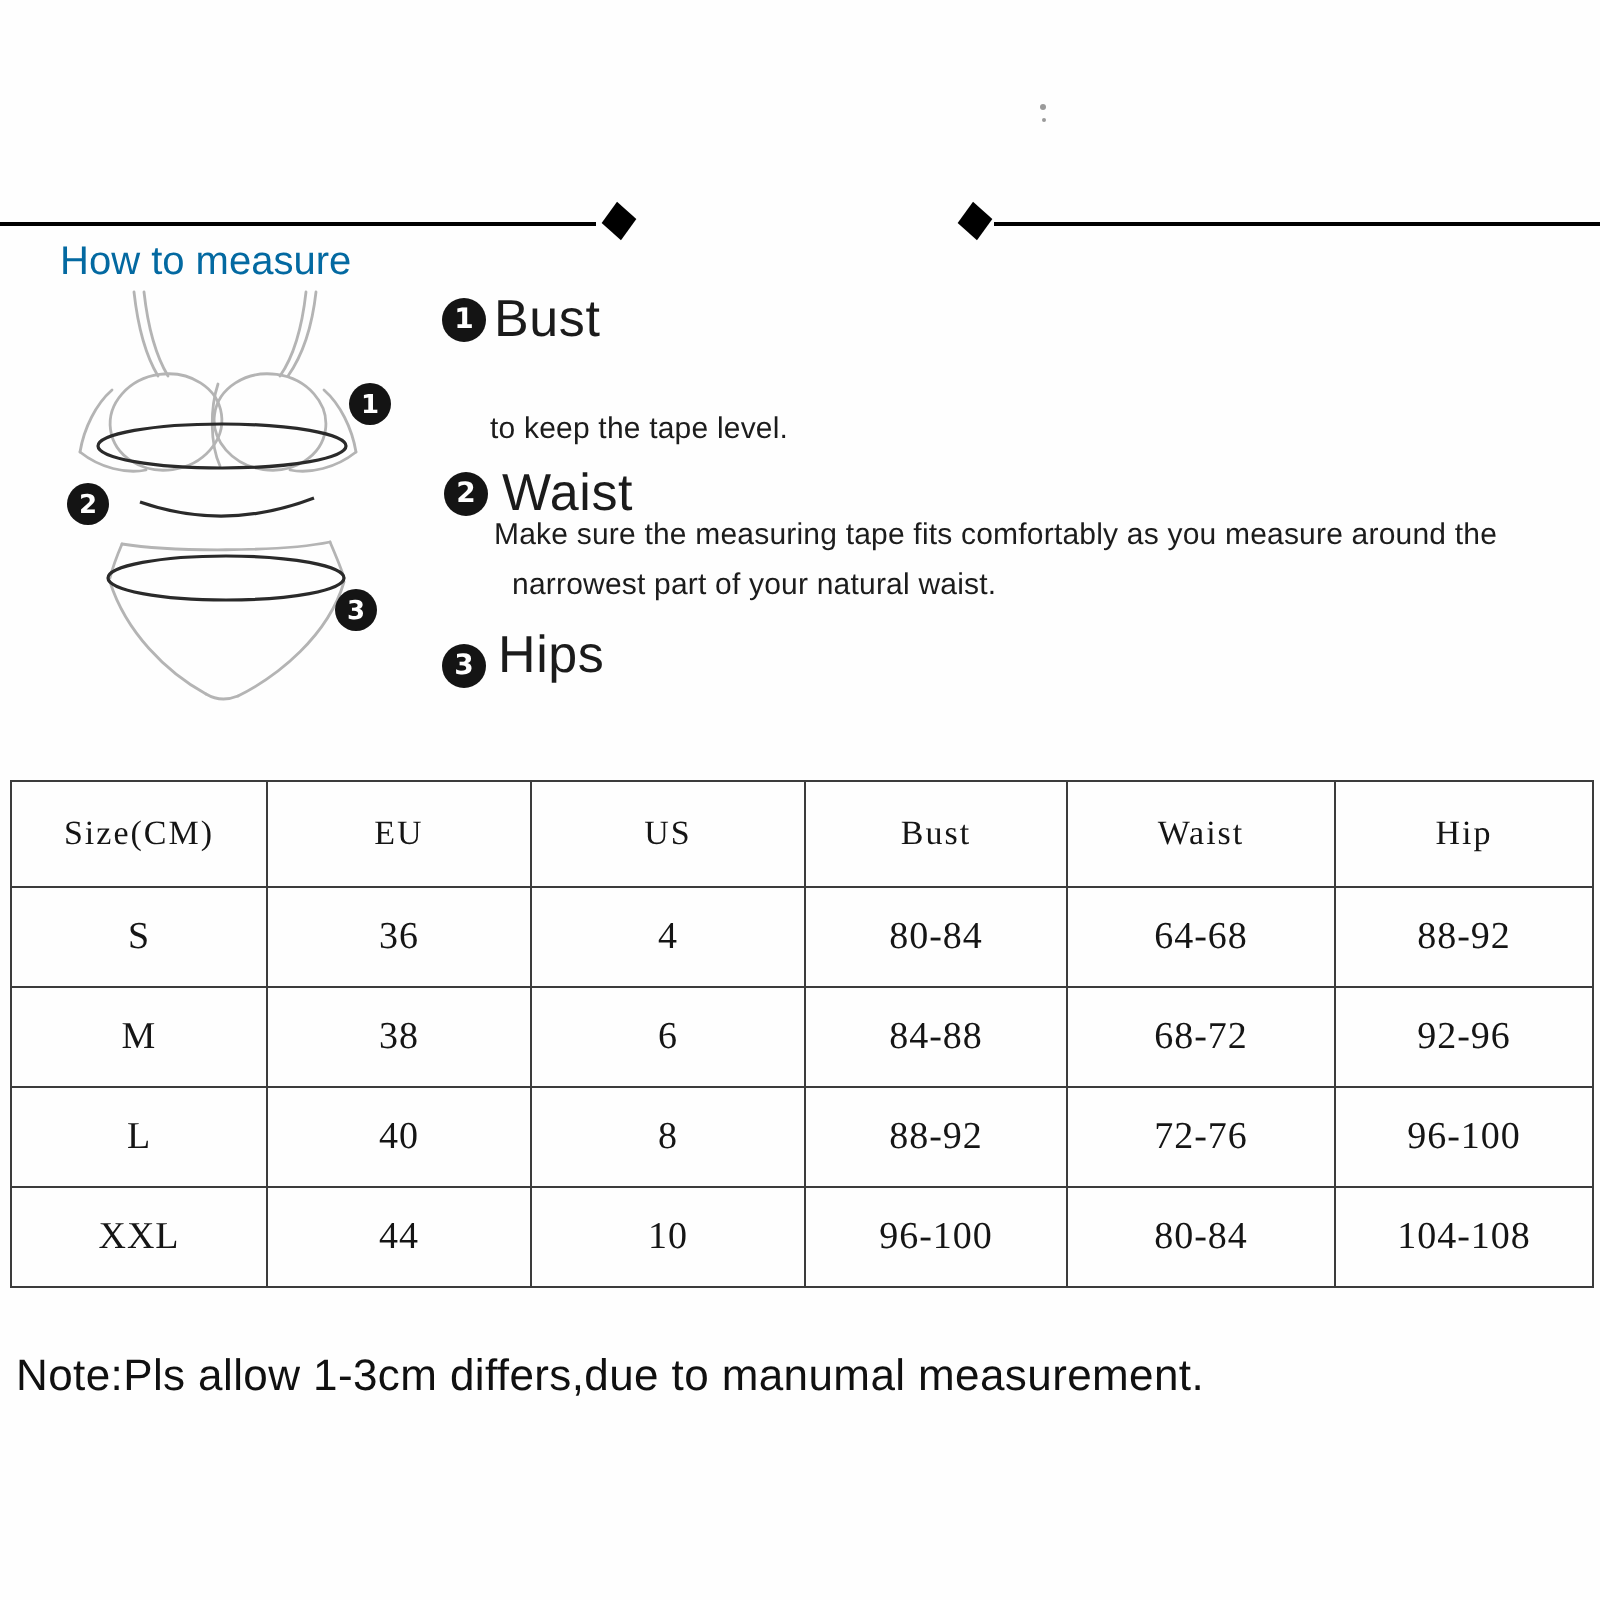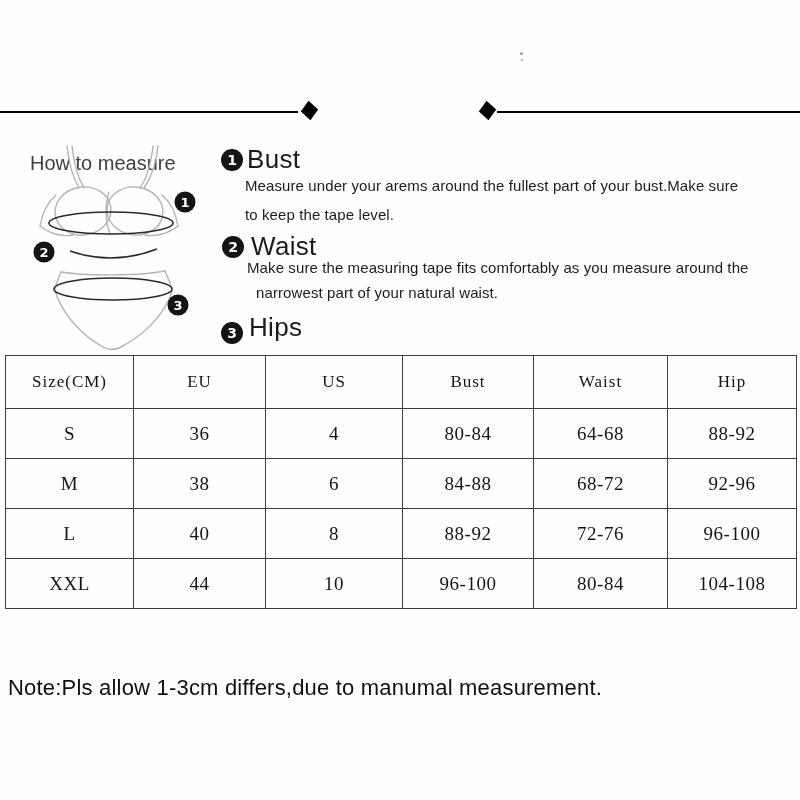--- a/index.html
+++ b/index.html
@@ -7,21 +7,21 @@
     position:relative;width:800px;height:800px;background:#fefefe;
     font-family:"Liberation Sans",sans-serif;color:#121212;overflow:hidden;
   }
   .abs{position:absolute;}
   
   .rule{height:2px;background:#000;top:111px;}
   .diamond{width:13px;height:13px;background:#000;transform:rotate(42deg) skewX(6deg);top:104px;}
   .title{top:96px;left:340px;font-size:23px;letter-spacing:.5px;word-spacing:16px;color:#000;}
   .speck{background:#9a9a9a;border-radius:50%;}
   
-  .howto{left:30px;top:120px;font-size:20px;color:#404040;margin-top:32px;}
+  .howto{left:30px;top:120px;font-size:20px;color:#0369a1;}
   
   .badge{
     width:22px;height:22px;border-radius:50%;background:#141414;color:#fff;
     display:flex;align-items:center;justify-content:center;
     font-size:14px;font-weight:bold;font-family:"DejaVu Sans",sans-serif;
   }
   .instr-title{font-size:26px;color:#1b1b1b;letter-spacing:.3px;}
   .instr-line{font-size:15px;color:#1c1c1c;white-space:nowrap;letter-spacing:.1px;}
   
   table.size{
@@ -87,36 +87,35 @@
 
     <ellipse class="dark" cx="98" cy="151" rx="59" ry="11"></ellipse>
     <circle class="badge-dot" cx="163" cy="167" r="10.5"></circle>
     <text class="badge-num" x="163" y="171.5">3</text>
   </svg>
 
   <div class="abs badge" style="left:221px;top:149px;">
     <span>1</span>
   </div>
   <div class="abs instr-title" style="left:247px;top:144px;">Bust</div>
-  <div class="abs instr-line" style="left:245px;top:177px;">Measure under your arems around the fullest part of your bust.Make sure</div>
   <div class="abs instr-line" style="left:245px;top:206px;">to keep the tape level.</div>
 
   <div class="abs badge" style="left:222px;top:236px;">
     <span>2</span>
   </div>
   <div class="abs instr-title" style="left:251px;top:231px;">Waist</div>
   <div class="abs instr-line" style="left:256px;top:284px;">narrowest part of your natural waist.</div>
   <div class="abs instr-line" style="left:247px;top:259px;">Make sure the measuring tape fits comfortably as you measure around the</div>
 
   <div class="abs badge" style="left:221px;top:322px;">
     <span>3</span>
   </div>
   <div class="abs instr-title" style="left:249px;top:312px;text-align:right;">Hips</div>
 
-  <table class="size abs" style="left:5px;top:355px;width:791px;">
+  <table class="size abs" style="left:5px;top:390px;width:791px;">
     <colgroup>
       <col style="width:128px">
         <col style="width:132px">
         <col style="width:137px">
       <col style="width:131px">
         <col style="width:134px">
         <col style="width:129px">
     </colgroup>
     <tbody>
         <tr>

